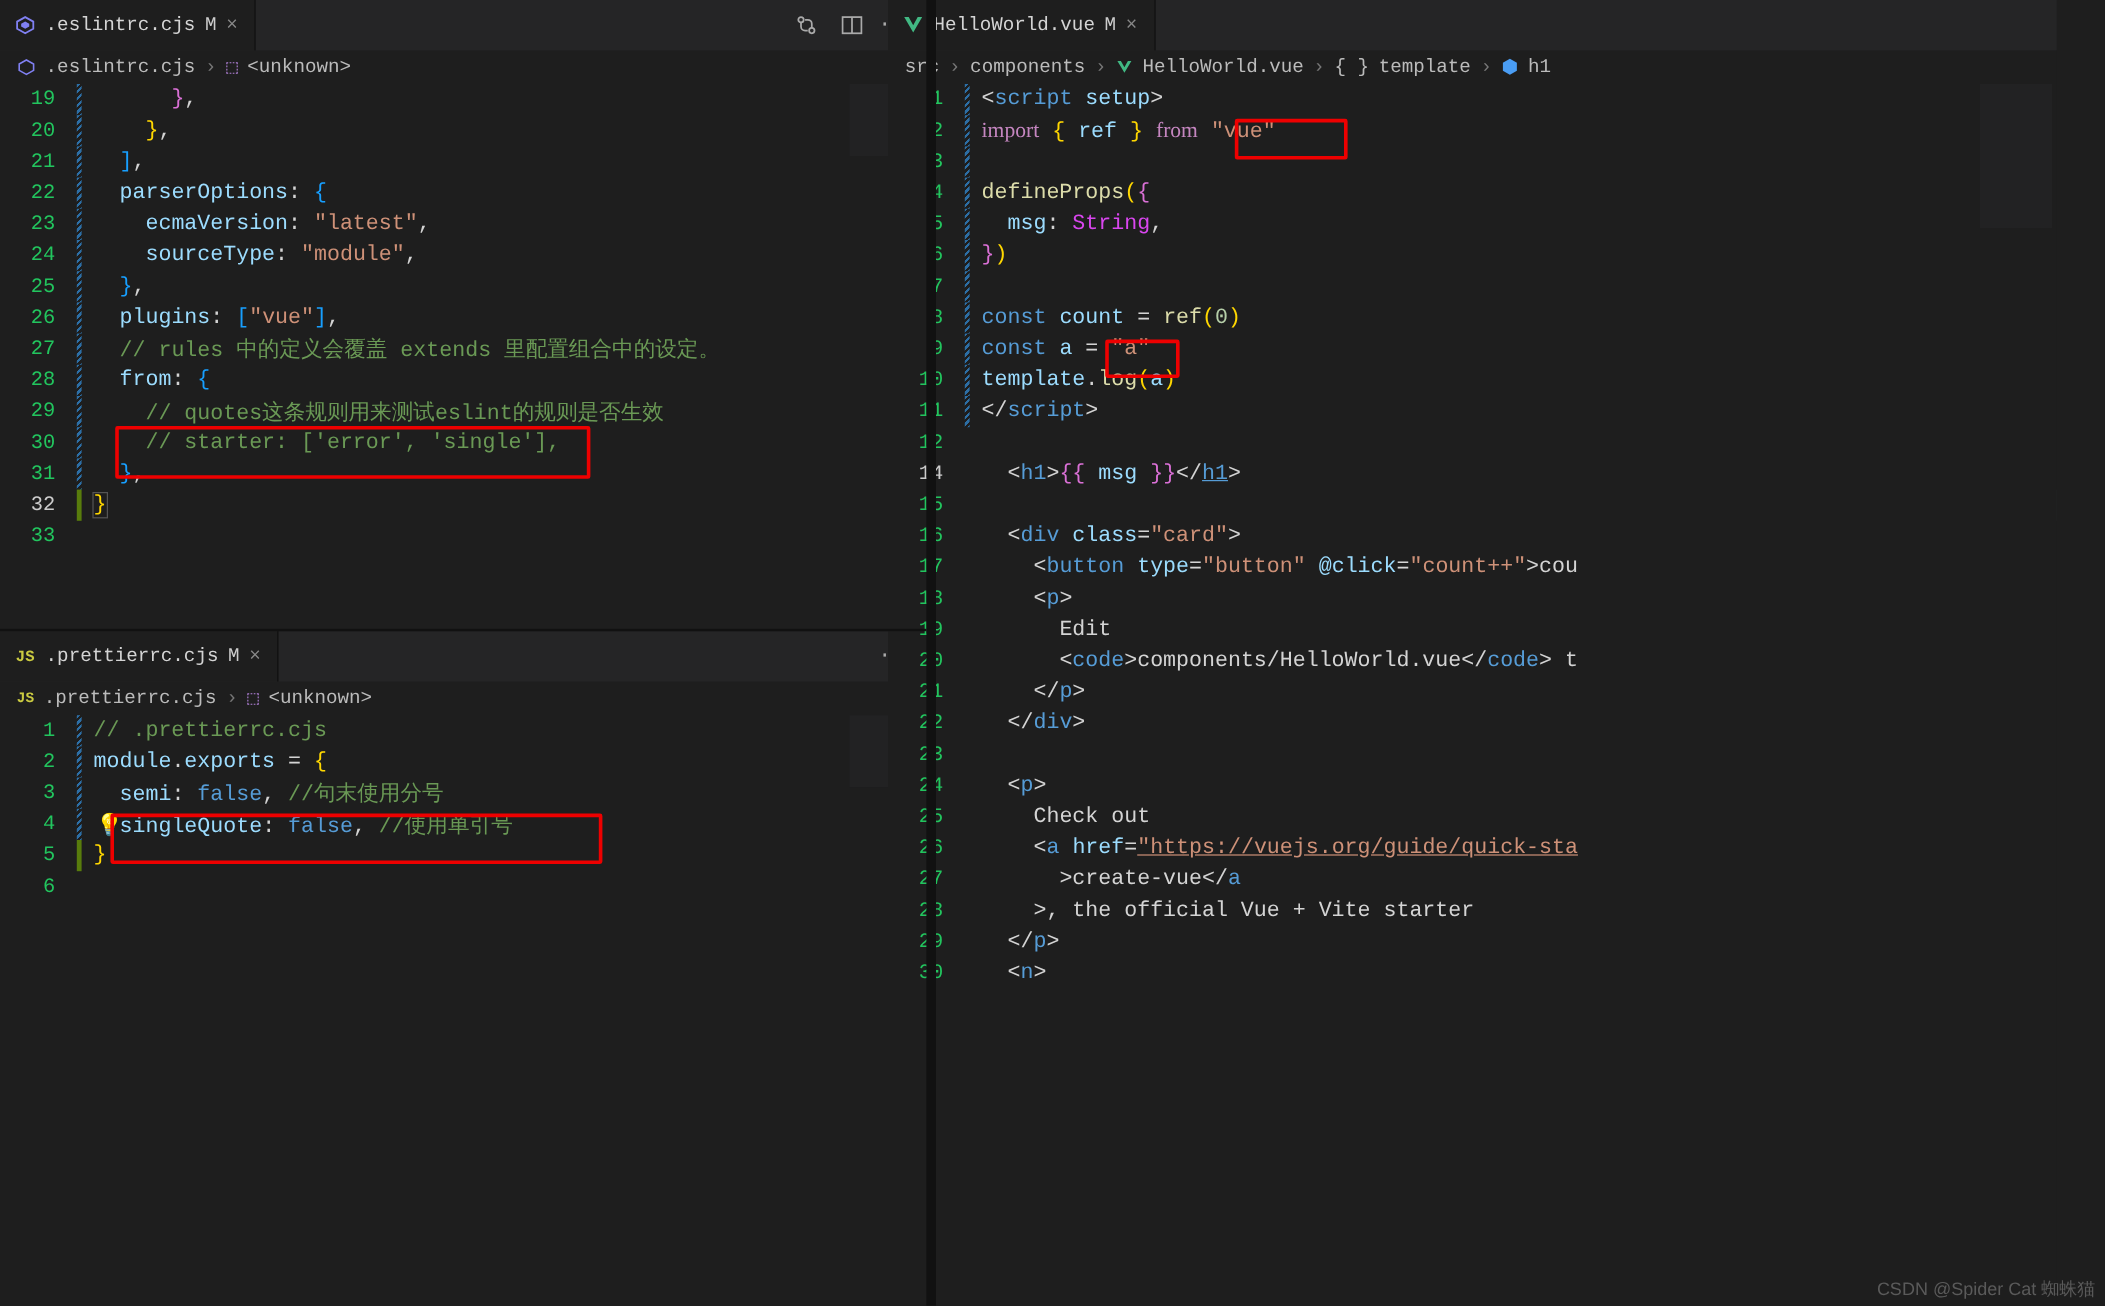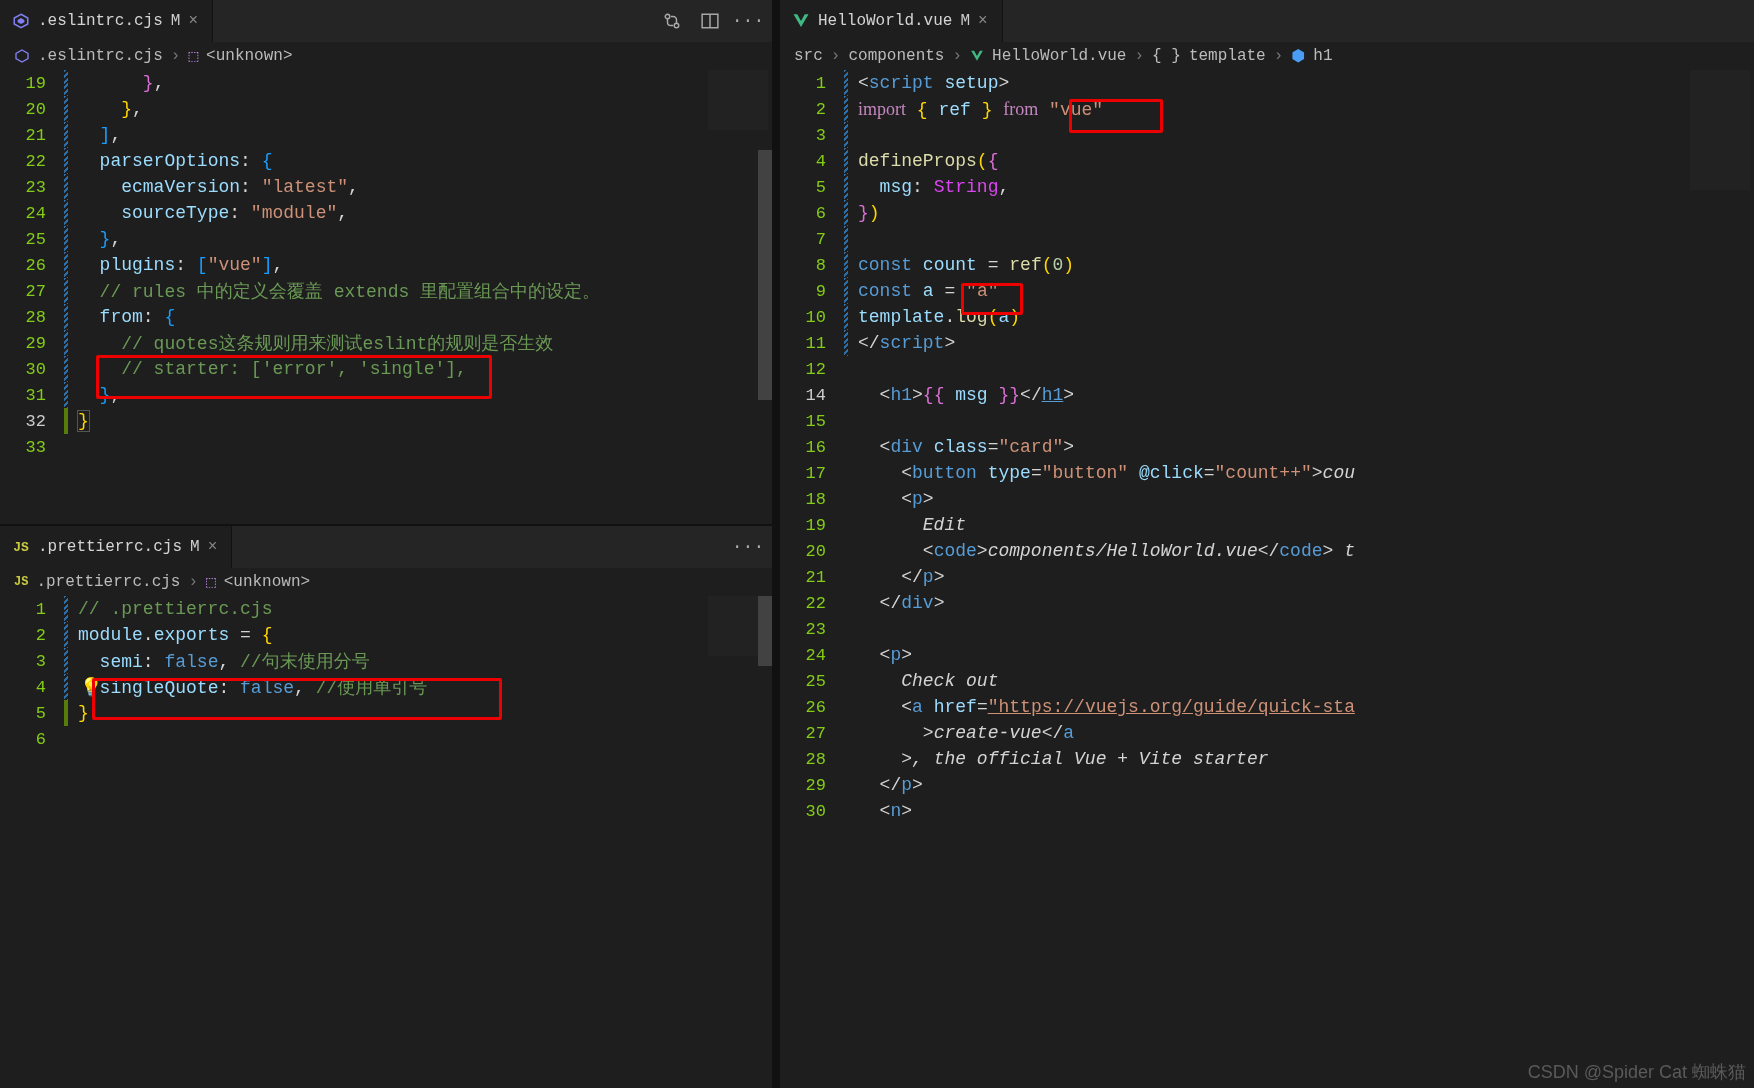--- a/index.html
+++ b/index.html
@@ -1,63 +1,63 @@
 <!DOCTYPE html>
 <html><head>
 <meta charset="utf-8">
 <style>
 *{margin:0;padding:0;box-sizing:border-box;font-family:Consolas,'Courier New',monospace;}
 body{background:#1e1e1e;color:#d4d4d4;width:1754px;height:1088px;overflow:hidden;font-size:18px;}
 .pane{position:absolute;background:#1e1e1e;}
 .pane-tl{left:0;top:0;width:772px;height:526px;}
 .pane-bl{left:0;top:526px;width:772px;height:562px;}
-.pane-r{left:780px;top:0;width:974px;height:1088px;}
+.pane-r{left:740px;top:0;width:974px;height:1088px;}
 .splitter-h{position:absolute;left:0;top:524px;width:772px;height:2px;background:#111;}
 .splitter-v{position:absolute;left:772px;top:0;width:8px;height:1088px;background:#111;}
 .tabbar{display:flex;align-items:center;height:42px;background:#252526;position:relative;}
 .tab{display:flex;align-items:center;gap:8px;padding:0 14px 0 12px;height:42px;background:#1e1e1e;border-right:1px solid #111;cursor:pointer;}
 .tab .icon{width:18px;height:18px;display:flex;align-items:center;justify-content:center;}
 .tab .name{font-size:16px;color:#d4d4d4;}
 .tab .mod{color:#cccccc;font-size:16px;}
 .tab .close{color:#888;font-size:16px;}
 .tabactions{margin-left:auto;display:flex;gap:18px;padding-right:14px;color:#aaa;}
 .tabactions .ic{width:20px;height:20px;display:flex;align-items:center;justify-content:center;cursor:pointer;}
 .crumbs{display:flex;align-items:center;height:28px;padding:0 14px;gap:8px;font-size:16px;color:#bbb;}
 .crumbs .sep{color:#777;}
 .crumbs .icon{display:inline-flex;align-items:center;}
 .editor{position:relative;height:calc(100% - 70px);}
 .line{display:flex;height:26px;align-items:center;white-space:pre;}
-.gutter{width:64px;text-align:right;padding-right:18px;color:#84cc16;font-size:17px;user-select:none;}
+.gutter{width:64px;text-align:right;padding-right:18px;color:#22c55e;font-size:17px;user-select:none;}
 .gutter.hl{color:#cccccc;}
 .bar{width:4px;height:100%;margin-right:10px;}
 .bar.mod{background:repeating-linear-gradient(135deg,#2c6ea5,#2c6ea5 2px,transparent 2px,transparent 4px);}
 .bar.add{background:#587c0c;}
 .code{font-size:18px;}
 .ch{color:#6a9955;} 
 .kw{color:#569cd6;} 
 .ky{color:#9cdcfe;} 
 .st{color:#ce9178;} 
 .pc{color:#d4d4d4;} 
 .pc2{color:#c586c0;font-family:Liberation Serif, serif;}
 .br1{color:#ffd700;}
 .br2{color:#da70d6;}
 .br3{color:#179fff;}
 .fn{color:#dcdcaa;}
 .nm{color:#b5cea8;}
 .ty{color:#d946ef;text-align:center;}
 .tg{color:#569cd6;}
 .at{color:#9cdcfe;}
-.dv{color:#d4d4d4;font-style:italic;}
+.dv{color:#d4d4d4;}
 .va{color:#9cdcfe;}
 .op{color:#d4d4d4;}
 .minimap{position:absolute;right:4px;top:0;width:60px;height:60px;background:#252627;opacity:.5;}
 .hlline{position:absolute;background:#2a2d2e;width:100%;height:26px;z-index:-1;}
 .redbox{border:3px solid #ee0000;position:absolute;border-radius:2px;}
 .bulb{color:#ffd700;position:absolute;left:80px;font-size:18px;}
-.watermark{position:absolute;right:8px;bottom:4px;font-size:18px;color:#5a5a5a;font-family:Arial,sans-serif;}
+.watermark{position:absolute;right:8px;bottom:4px;font-size:15px;color:#5a5a5a;font-family:Arial,sans-serif;}
 .hlback{position:absolute;height:26px;background:rgba(38,79,120,0.35);z-index:-1;}
 .scrollind{position:absolute;right:0;width:14px;background:#424242;}
 svg{display:block;}
 </style>
 </head>
 <body>
 
 <div class="pane pane-tl">
   <div class="tabbar">
     <div class="tab">

